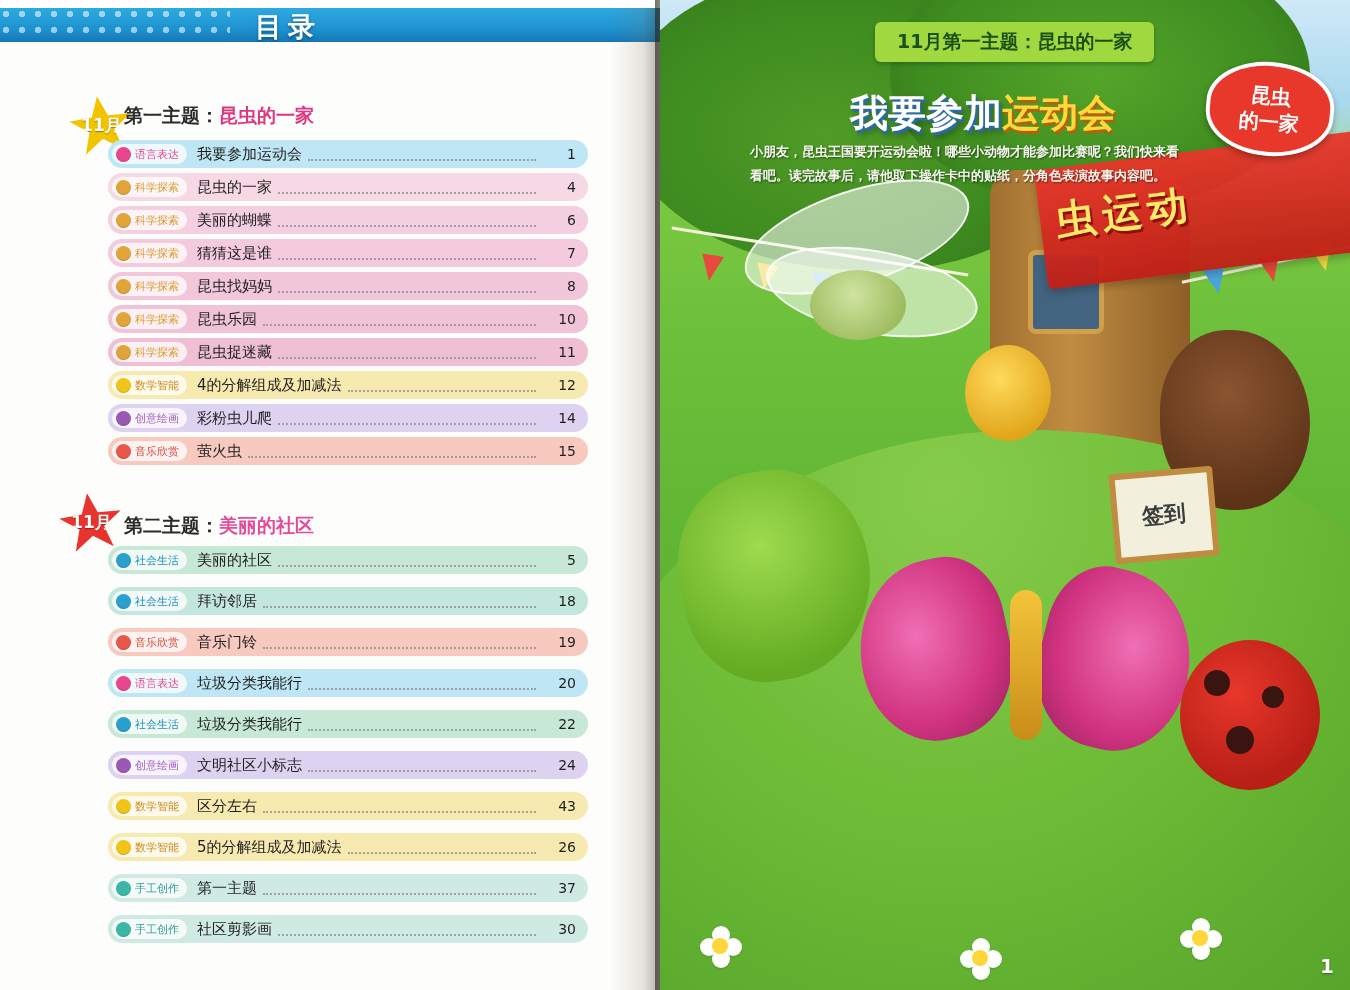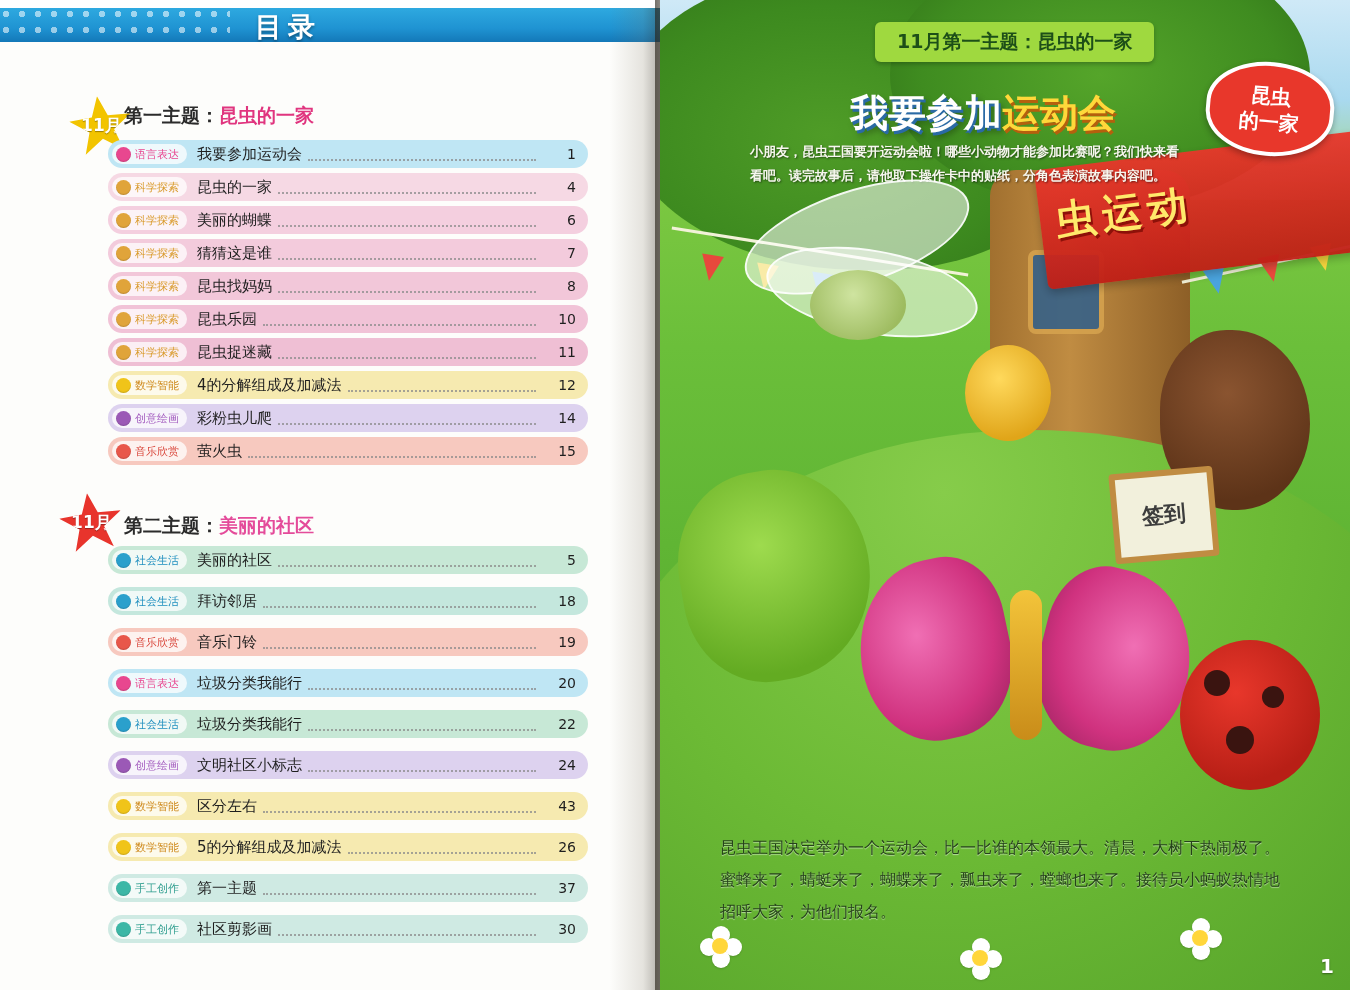--- a/index.html
+++ b/index.html
@@ -508,21 +508,20 @@
       <div class="bf-wing r"></div>
       <div class="bf-body"></div>
     </div>
 
     <div class="bug ladybug">
       <div class="lb-spot" style="left:24px;top:30px;width:26px;height:26px;"></div>
       <div class="lb-spot" style="left:82px;top:46px;width:22px;height:22px;"></div>
       <div class="lb-spot" style="left:46px;top:86px;width:28px;height:28px;"></div>
     </div>
 
-    <div class="story">昆虫王国决定举办一个运动会，比一比谁的本领最大。清晨，大树下热闹极了。蜜蜂来了，蜻蜓来了，蝴蝶来了，瓢虫来了，螳螂也来了。接待员小蚂蚁热情地招呼大家，为他们报名。</div>
 
     <div class="flowers">
       <div class="flower" style="left:40px;bottom:22px;">
         <div class="p" style="left:12px;top:0;"></div>
           <div class="p" style="left:0;top:12px;"></div>
         <div class="p" style="left:24px;top:12px;"></div>
           <div class="p" style="left:12px;top:24px;"></div>
         <div class="c"></div>
       </div>
       <div class="flower" style="left:300px;bottom:10px;">

